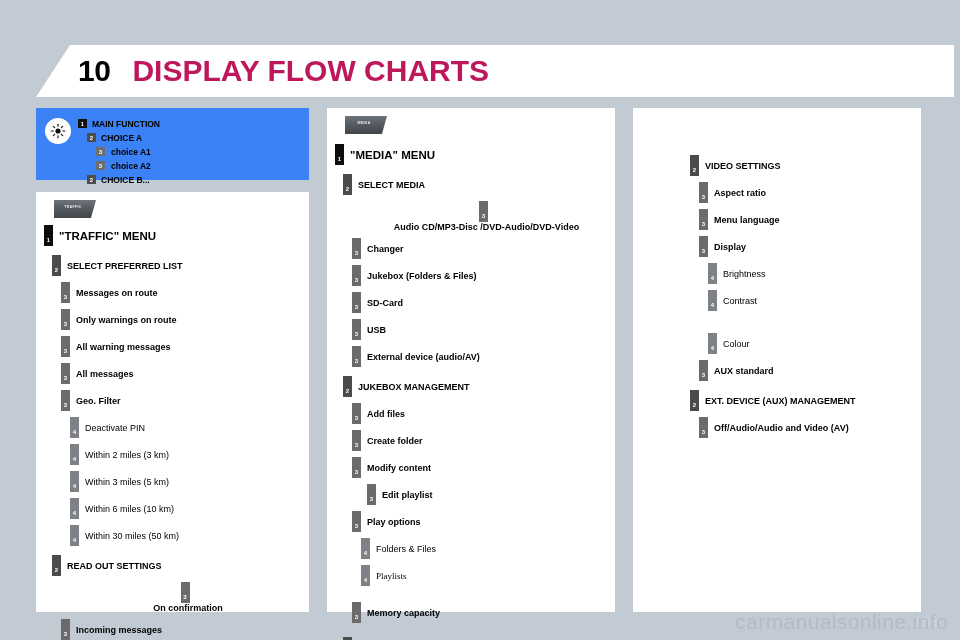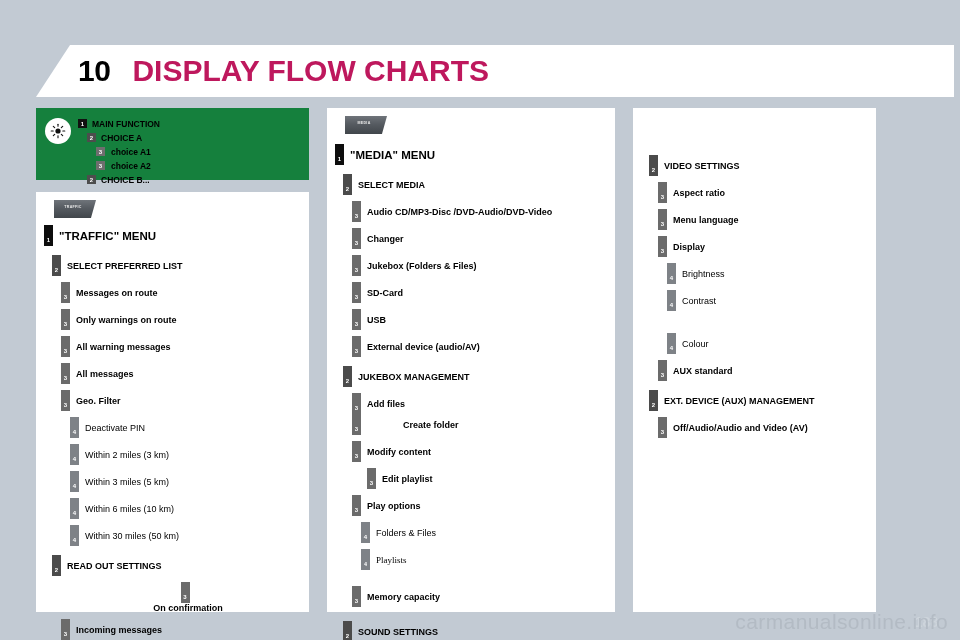--- a/index.html
+++ b/index.html
@@ -43,21 +43,21 @@
     letter-spacing: 0px;
   }
 
   
   .legend {
     position: absolute;
     left: 36px;
     top: 108px;
     width: 273px;
     height: 72px;
-    background: #15803d;
+    background: #3b82f6;
     display: flex;
     align-items: flex-start;
     padding-top: 8px;
     box-sizing: border-box;
   }
   .legend-icon {
     width: 26px;
     height: 26px;
     border-radius: 50%;
     background: #ffffff;
@@ -101,21 +101,21 @@
   .ind3 { margin-left: 18px; }
 
   
   .panel {
     position: absolute;
     background: #ffffff;
     box-sizing: border-box;
   }
   #panel-traffic  { left: 36px;  top: 192px; width: 273px; height: 420px; }
   #panel-media    { left: 327px; top: 108px; width: 288px; height: 504px; }
-  #panel-settings { left: 633px; top: 108px; width: 243px; height: 504px; }
+  #panel-settings { left: 633px; top: 108px; width: 288px; height: 504px; padding-left: 41px; }
 
   
   .hw-btn {
     width: 42px;
     height: 18px;
     background: linear-gradient(180deg, #6f747a 0%, #565b61 45%, #41464b 100%);
     -webkit-clip-path: polygon(0 0, 100% 0, 88% 100%, 0 100%);
     clip-path: polygon(0 0, 100% 0, 88% 100%, 0 100%);
     display: flex;
     align-items: center;
@@ -324,21 +324,21 @@
   </div>
   <div class="tree" style="padding:10px 0 0 8px;">
       <div class="row lvl1">
         <div class="bar bar-1">1</div>
         <div class="txt">"MEDIA" MENU</div>
       </div>
       <div class="row lvl2" style="margin-top: 9px;">
         <div class="bar bar-2">2</div>
         <div class="txt">SELECT MEDIA</div>
       </div>
-      <div class="row lvl3" style="margin-top: 6px;">
+      <div class="row lvl3" style="margin-top: 6px; flex-direction: column;">
         <div class="bar bar-3">3</div>
         <div class="txt">Audio CD/MP3-Disc /DVD-Audio/DVD-Video</div>
       </div>
       <div class="row lvl3" style="margin-top: 6px;">
         <div class="bar bar-3">3</div>
         <div class="txt">Changer</div>
       </div>
       <div class="row lvl3" style="margin-top: 6px;">
         <div class="bar bar-3">3</div>
         <div class="txt">Jukebox (Folders &amp; Files)</div>
@@ -356,21 +356,21 @@
         <div class="txt">External device (audio/AV)</div>
       </div>
       <div class="row lvl2" style="margin-top: 9px;">
         <div class="bar bar-2">2</div>
         <div class="txt">JUKEBOX MANAGEMENT</div>
       </div>
       <div class="row lvl3" style="margin-top: 6px;">
         <div class="bar bar-3">3</div>
         <div class="txt">Add files</div>
       </div>
-      <div class="row lvl3" style=" gap: 36px;">
+      <div class="row lvl3" style="margin-top: 6px;">
         <div class="bar bar-3">3</div>
         <div class="txt">Create folder</div>
       </div>
       <div class="row lvl3" style="margin-top: 6px;">
         <div class="bar bar-3">3</div>
         <div class="txt">Modify content</div>
       </div>
       <div class="row lvl3" style="margin-top: 6px; padding-left: 15px;">
         <div class="bar bar-3">3</div>
         <div class="txt">Edit playlist</div>

